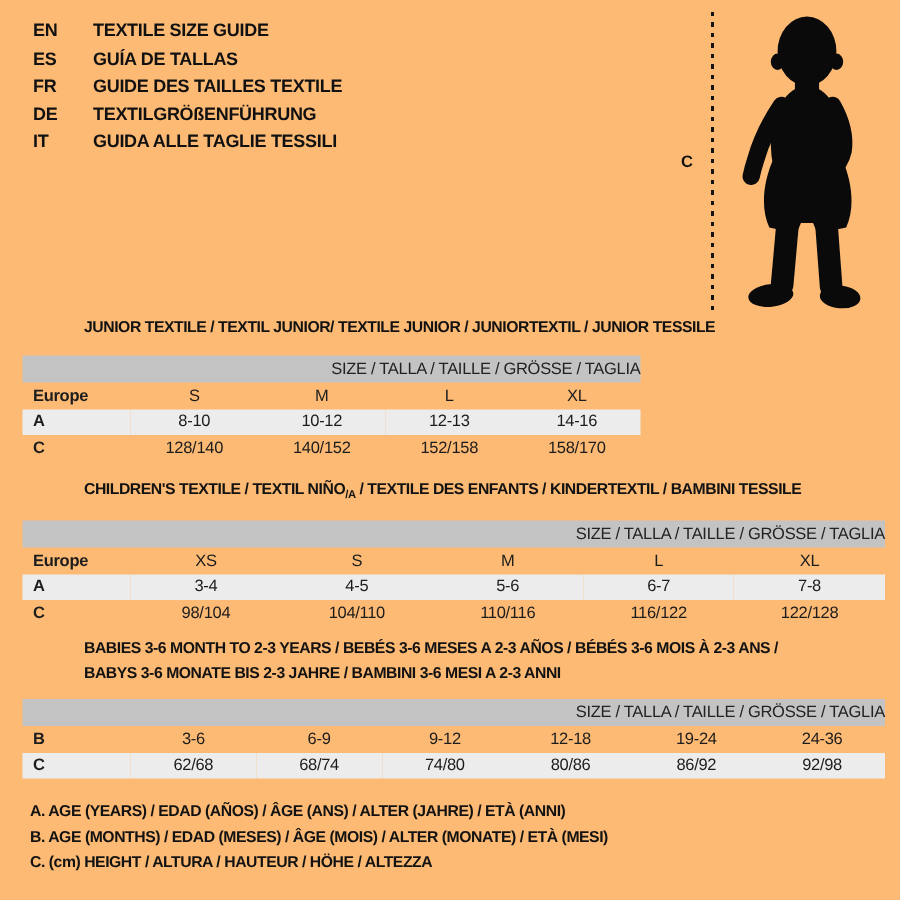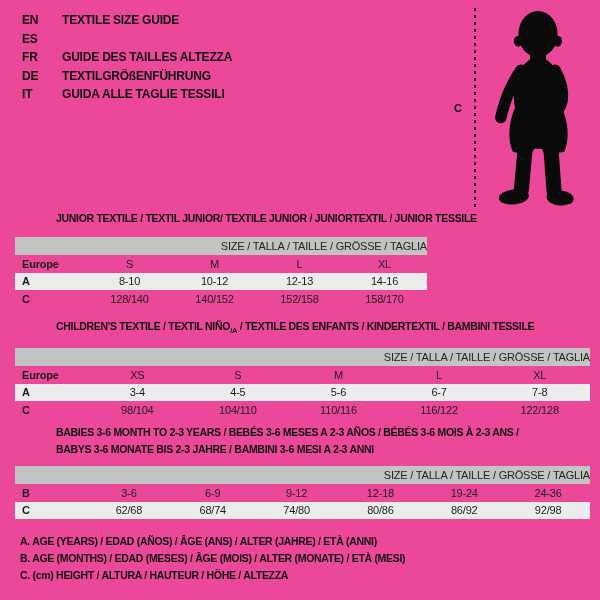--- a/index.html
+++ b/index.html
@@ -1,17 +1,17 @@
 <!DOCTYPE html>
 <html><head>
 <meta charset="utf-8">
 <style>
   html,body{margin:0;padding:0;background:#ffffff;}
   .page{
-    position:relative;width:600px;height:600px;background:#ec4899;overflow:hidden;
+    position:relative;width:600px;height:600px;background:#fdba74;overflow:hidden;
     font-family:"Liberation Sans", sans-serif;color:#111;
   }
   
   .lang-block{position:absolute;left:22px;top:11px;}
   .lang-row{display:flex;font-size:12px;font-weight:bold;line-height:18.5px;letter-spacing:-0.2px;}
   .lang-code{width:40px;flex:0 0 40px;}
   
   .figure{position:absolute;left:440px;top:0;width:160px;height:212px;}
   .dash-line{
     position:absolute;left:34px;top:8px;width:2px;height:199px;
@@ -43,24 +43,25 @@
 
 <div class="page">
 
   <div class="lang-block">
     <div class="lang-row">
       <span class="lang-code">EN</span>
       <span class="lang-label">TEXTILE SIZE GUIDE</span>
     </div>
     <div class="lang-row">
       <span class="lang-code">ES</span>
+      <span class="lang-label">GUÍA DE TALLAS</span>
     </div>
     <div class="lang-row">
       <span class="lang-code">FR</span>
-      <span class="lang-label">GUIDE DES TAILLES ALTEZZA</span>
+      <span class="lang-label">GUIDE DES TAILLES TEXTILE</span>
     </div>
     <div class="lang-row">
       <span class="lang-code">DE</span>
       <span class="lang-label">TEXTILGRÖßENFÜHRUNG</span>
     </div>
     <div class="lang-row">
       <span class="lang-code">IT</span>
       <span class="lang-label">GUIDA ALLE TAGLIE TESSILI</span>
     </div>
   </div>

